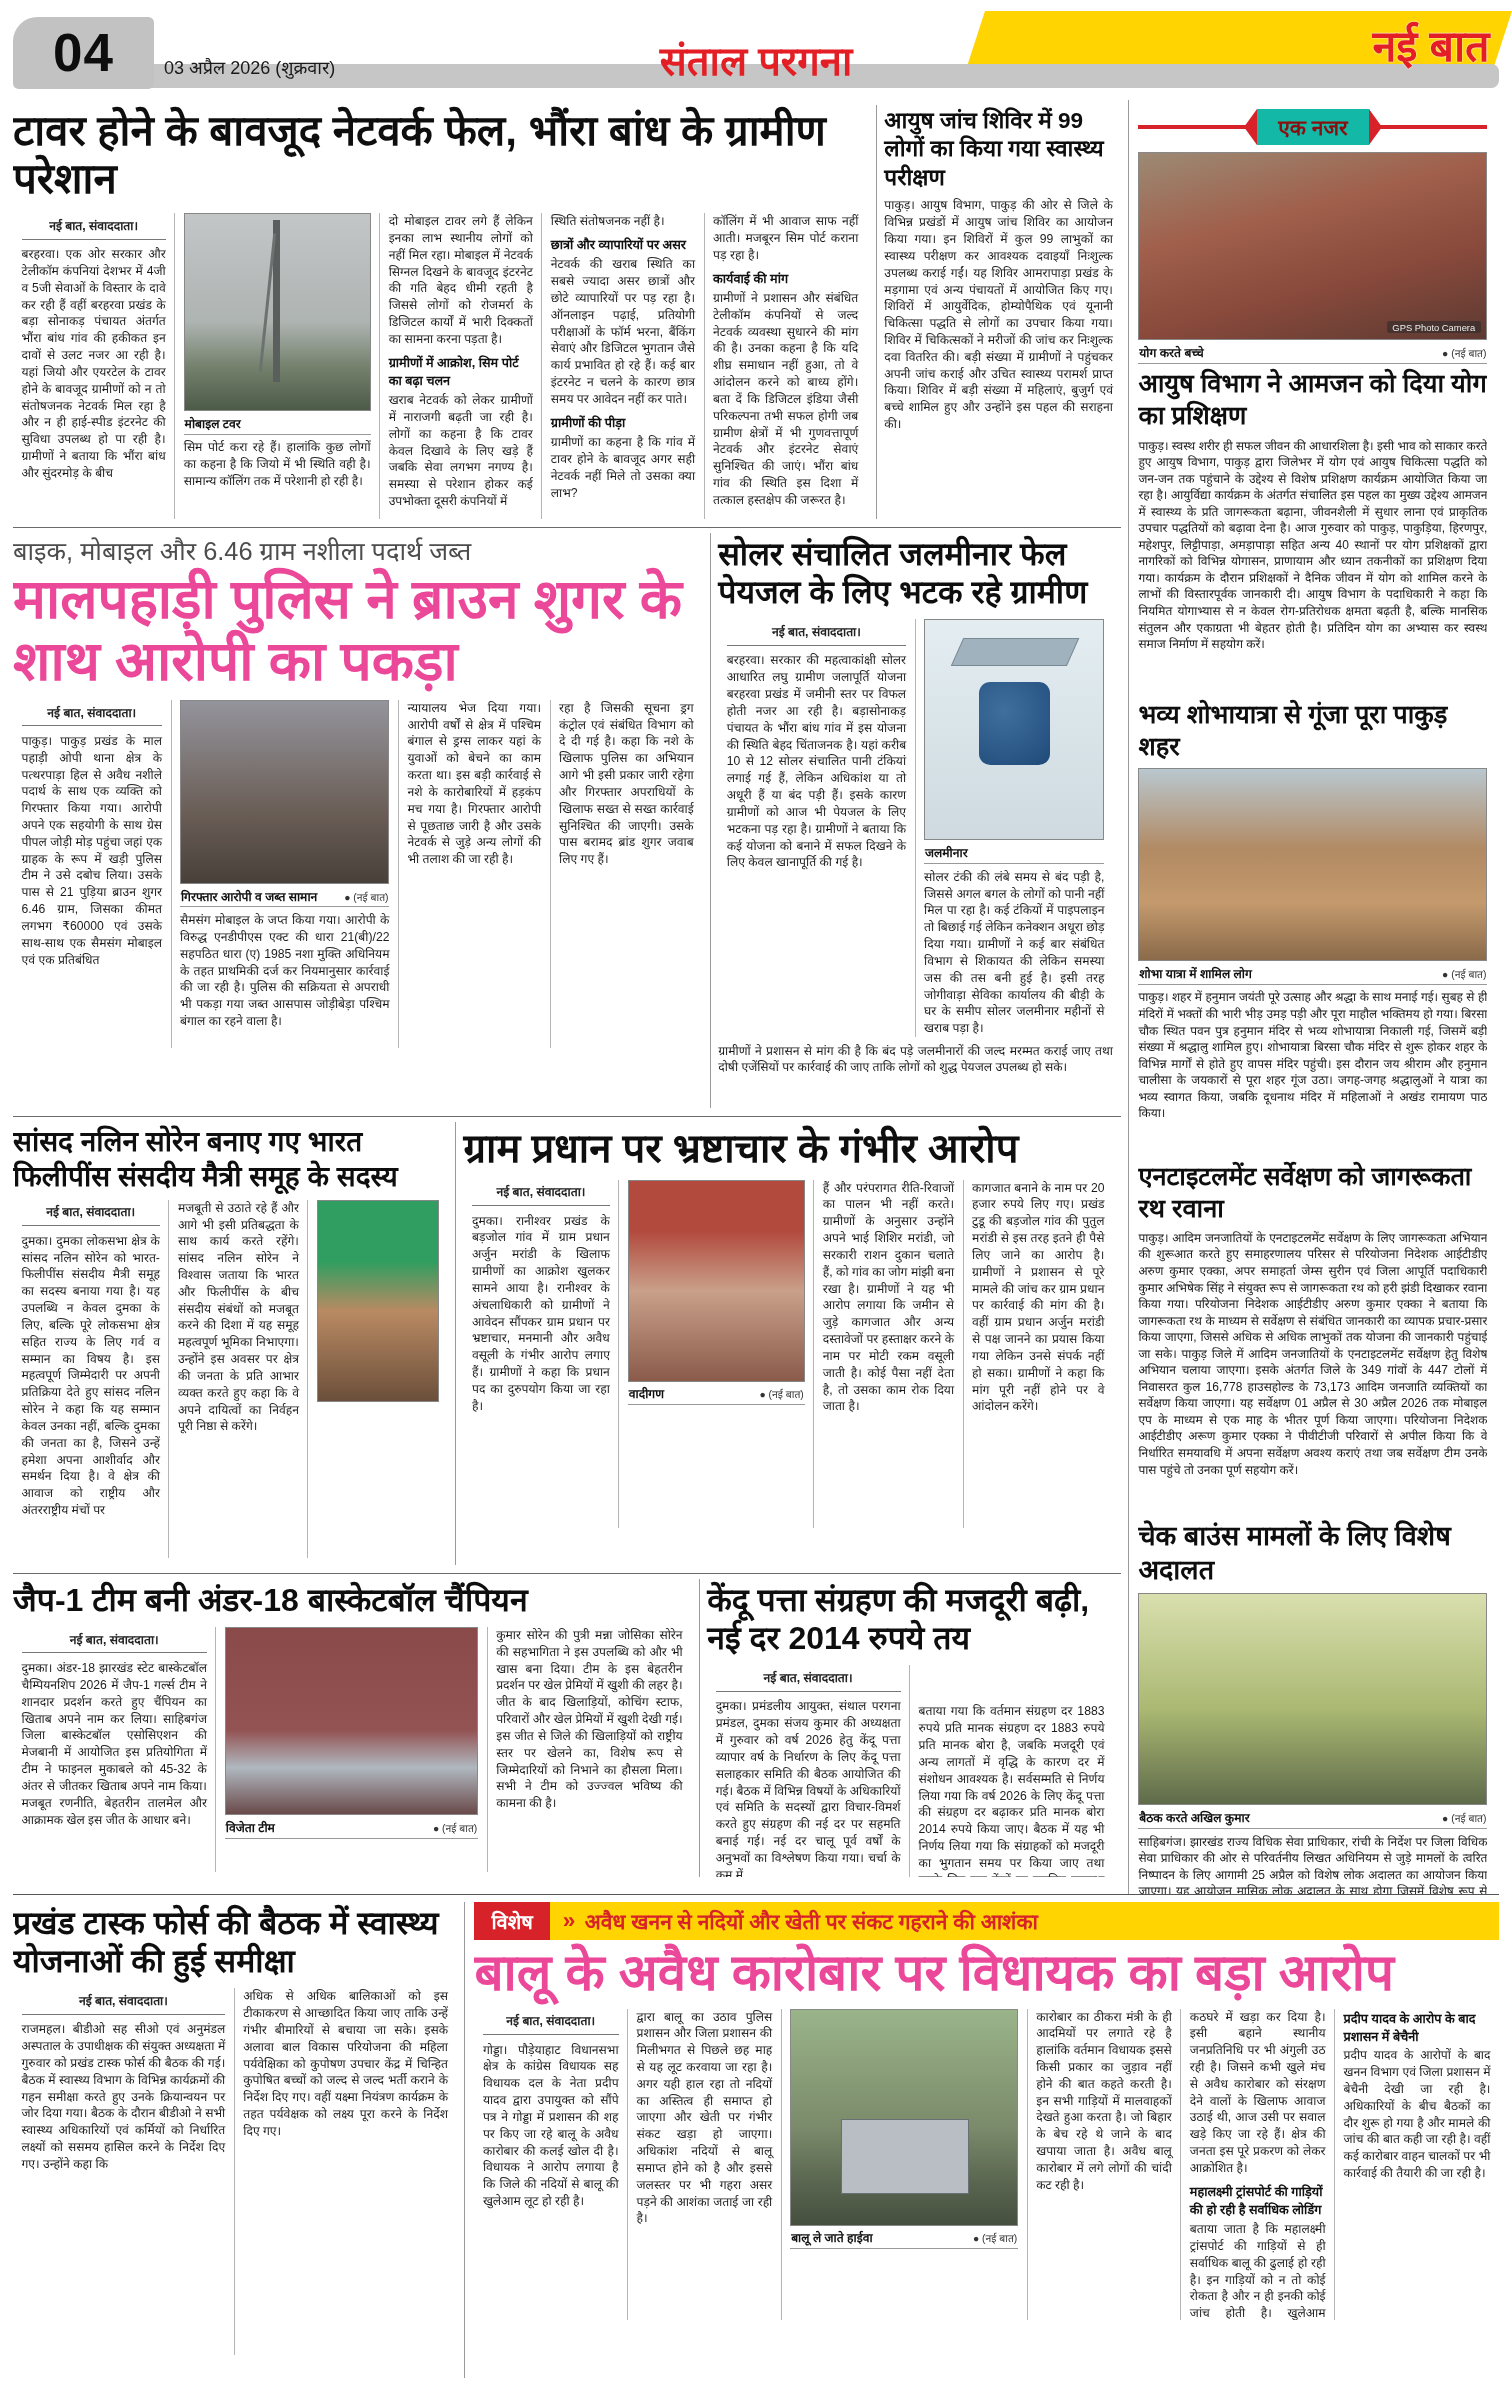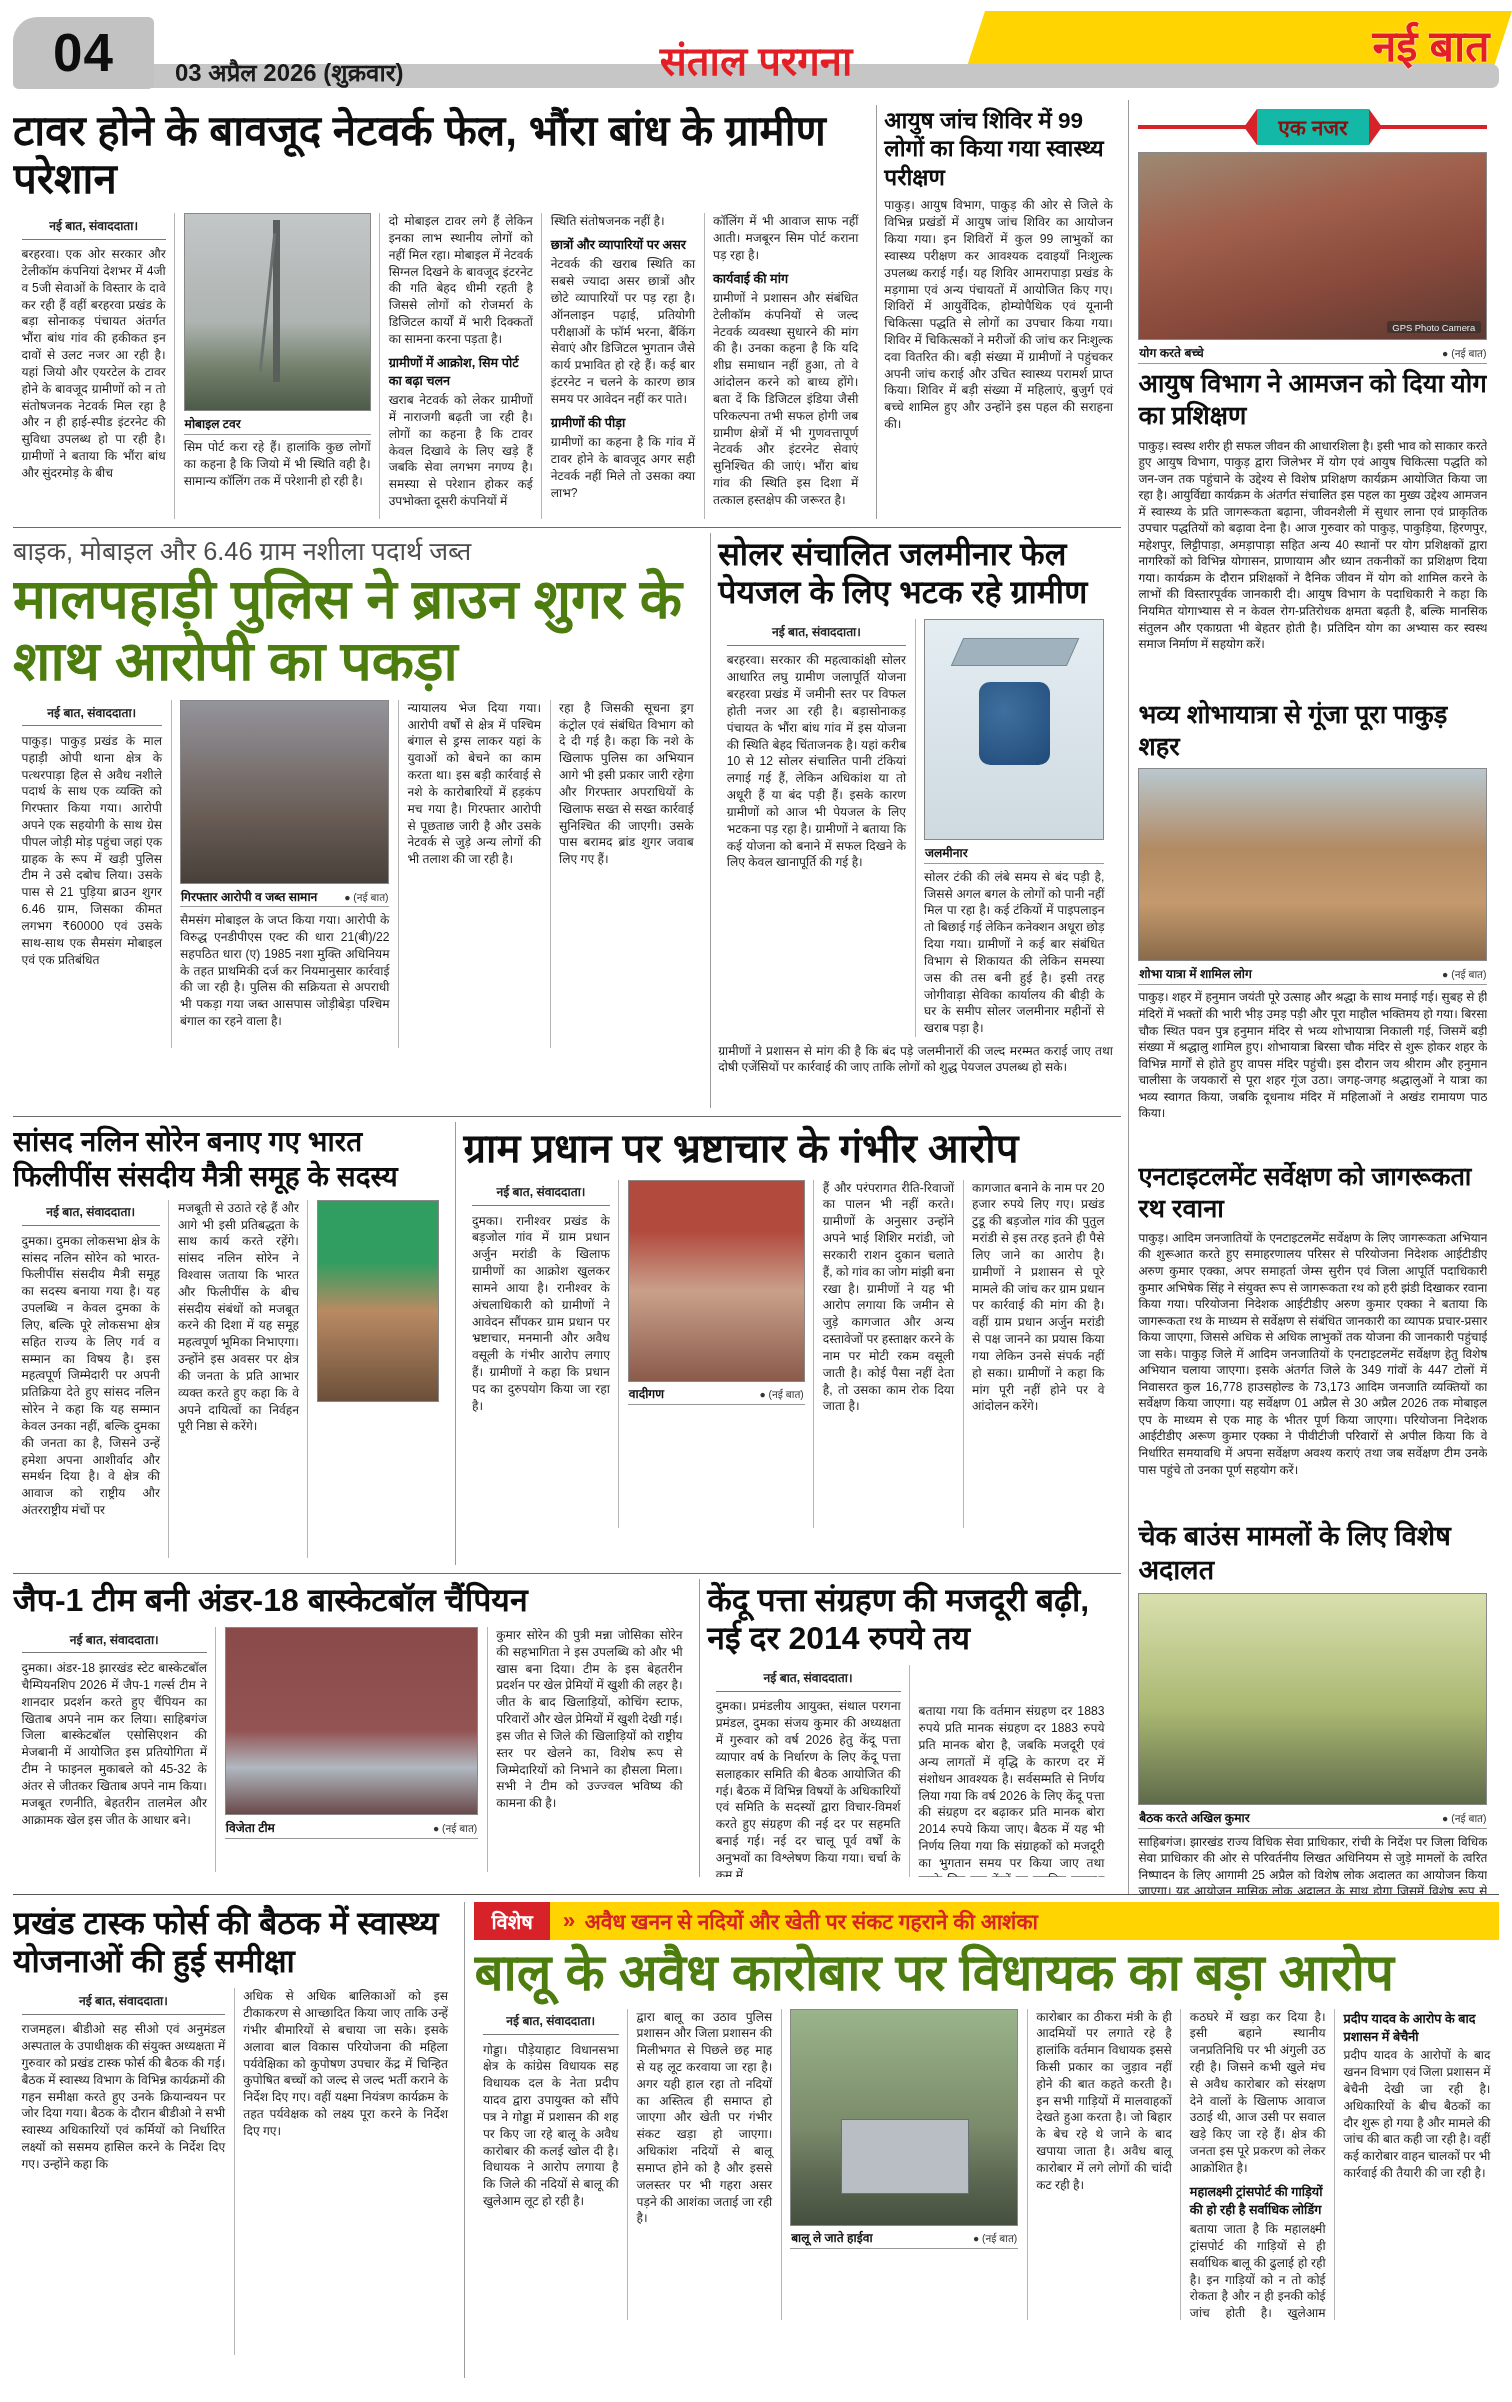--- a/index.html
+++ b/index.html
@@ -3,40 +3,40 @@
 <meta charset="utf-8">
 <style>
   html,body{margin:0;padding:0;background:#e9e9e9;}
   body{width:1512px;font-family:"Liberation Sans","DejaVu Sans",sans-serif;color:#111;}
   .sheet{width:1512px;height:2402px;background:#fff;position:relative;overflow:hidden;box-sizing:border-box;padding:5.6px 13px;}
   
   .hdr{position:relative;height:94px;}
   .hdr-bar{position:absolute;left:0;right:0;top:58px;height:24.5px;background:#c6c6c6;border-radius:7.5px;}
   .pgnum-box{position:absolute;left:0;top:11.3px;width:141px;height:72px;background:#c2c2c2;border-radius:24.5px 5.6px 5.6px 5.6px;display:flex;align-items:center;justify-content:center;}
   .pgnum{font-size:53px;font-weight:800;color:#0d0d0d;letter-spacing:0.9px;}
-  .hdr-date{position:absolute;left:162px;top:49px;font-size:24px;font-weight:700;color:#1a1a1a;}
+  .hdr-date{position:absolute;left:151px;top:49px;font-size:18px;font-weight:400;color:#1a1a1a;}
   .hdr-section{position:absolute;left:0;right:0;top:26px;text-align:center;font-size:40px;font-weight:800;color:#e31e24;}
   .masthead-ribbon{position:absolute;right:-13px;top:5.6px;width:527px;height:60px;background:#ffd400;transform:skewX(-18deg);transform-origin:top right;}
   .masthead{position:absolute;right:9.4px;top:9.4px;font-size:43px;font-weight:800;color:#e31e24;text-shadow:0 0 1.9px #fff,0 0 0.9px #fff;}
   
   .content{display:flex;gap:9.4px;}
   .main-left{width:1116px;border-right:0.9px solid #9a9a9a;padding-right:7.5px;box-sizing:border-box;}
   .rail{width:349px;overflow:hidden;height:1794px;}
   .band{border-bottom:1.9px solid #6b6b6b;padding:5.6px 0 7.5px;box-sizing:border-box;overflow:hidden;}
   .cols{display:flex;gap:0;}
   .col{padding:0 8.5px;border-right:0.9px solid #b5b5b5;box-sizing:border-box;overflow:hidden;}
   .col:last-child{border-right:none;}
   .bodytxt{font-size:12.2px;line-height:1.38;text-align:justify;color:#1c1c1c;margin:0;}
   .byline{font-size:12.2px;font-weight:700;text-align:center;color:#222;padding:3.8px 0 4.7px;border-bottom:0.9px solid #777;margin-bottom:6.6px;}
   .sub-left{font-size:12.7px;font-weight:700;margin:5.6px 0 2.8px;color:#111;}
   .photo{width:100%;border:0.9px solid #888;box-sizing:border-box;position:relative;}
   .caprow{display:flex;justify-content:space-between;align-items:baseline;padding:3.8px 0.9px 1.9px;border-bottom:0.9px solid #999;margin-bottom:4.7px;}
   .cap{font-size:12.2px;font-weight:700;color:#111;}
   .credit{font-size:10.4px;color:#333;white-space:nowrap;}
-  .h-huge{font-size:55px;line-height:1.12;font-weight:800;color:#4d7c0f;margin:1.9px 0 7.5px;}
+  .h-huge{font-size:55px;line-height:1.12;font-weight:800;color:#ec4899;margin:1.9px 0 7.5px;}
   .h-big{font-size:42px;line-height:1.15;font-weight:800;color:#0e0e0e;margin:1.9px 0 9.4px;}
   .h-mid{font-size:32px;line-height:1.2;font-weight:800;color:#0e0e0e;margin:1.9px 0 7.5px;}
   .h-sm{font-size:25.4px;line-height:1.25;font-weight:800;color:#0e0e0e;margin:1.9px 0 5.6px;}
   .kicker{font-size:25.4px;font-weight:400;color:#4d4d4d;margin:0 0 1.9px;}
   
   .eknazar{display:flex;align-items:center;margin:9.4px 0 7.5px;}
   .ek-line{flex:1;height:3.8px;background:#d8222a;}
   .ek-box{background:#14b8a6;color:#8a0f0f;font-weight:800;font-size:21px;padding:3.8px 21px;position:relative;margin:0 9.4px;}
   .ek-box:before,.ek-box:after{content:"";position:absolute;top:0;border-top:18px solid transparent;border-bottom:18px solid transparent;}
   .ek-box:before{left:-13px;border-right:13px solid #d8222a;}

